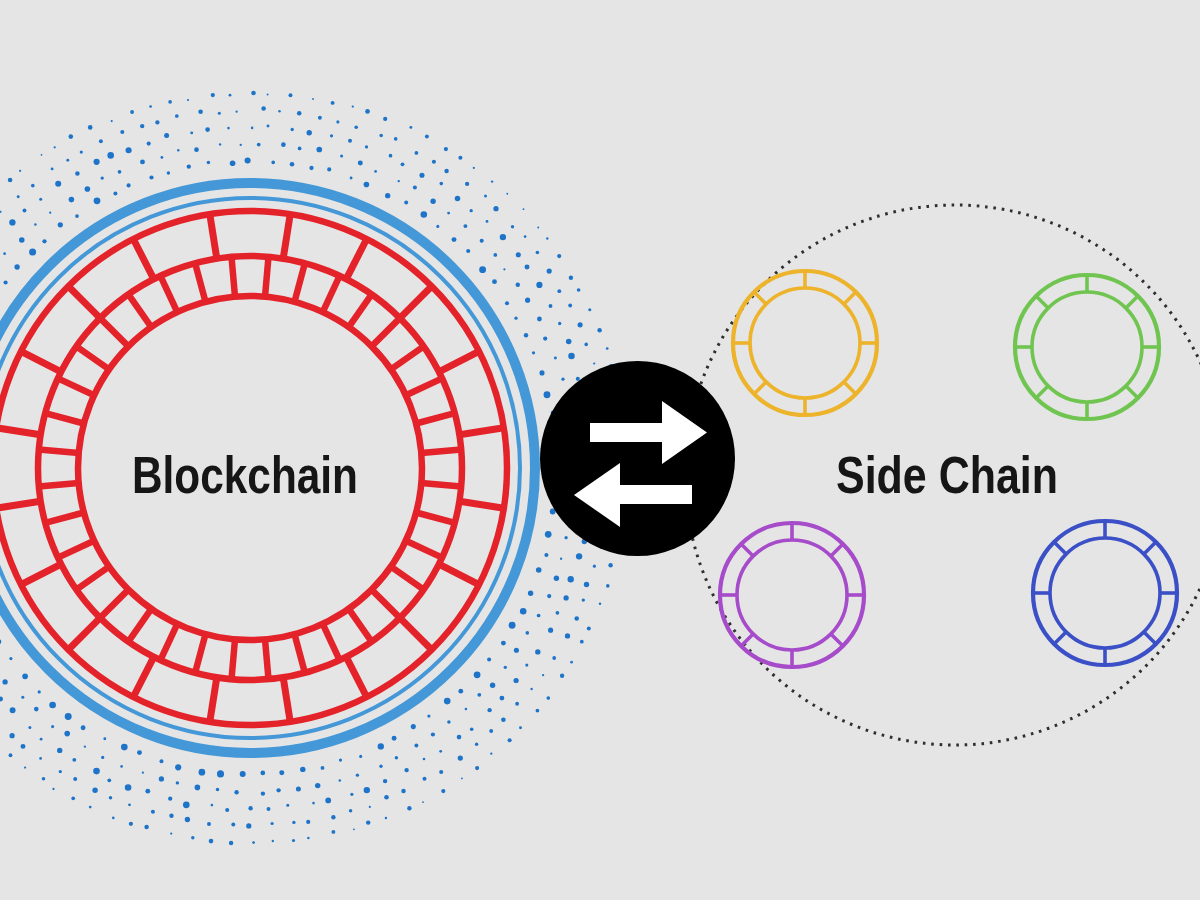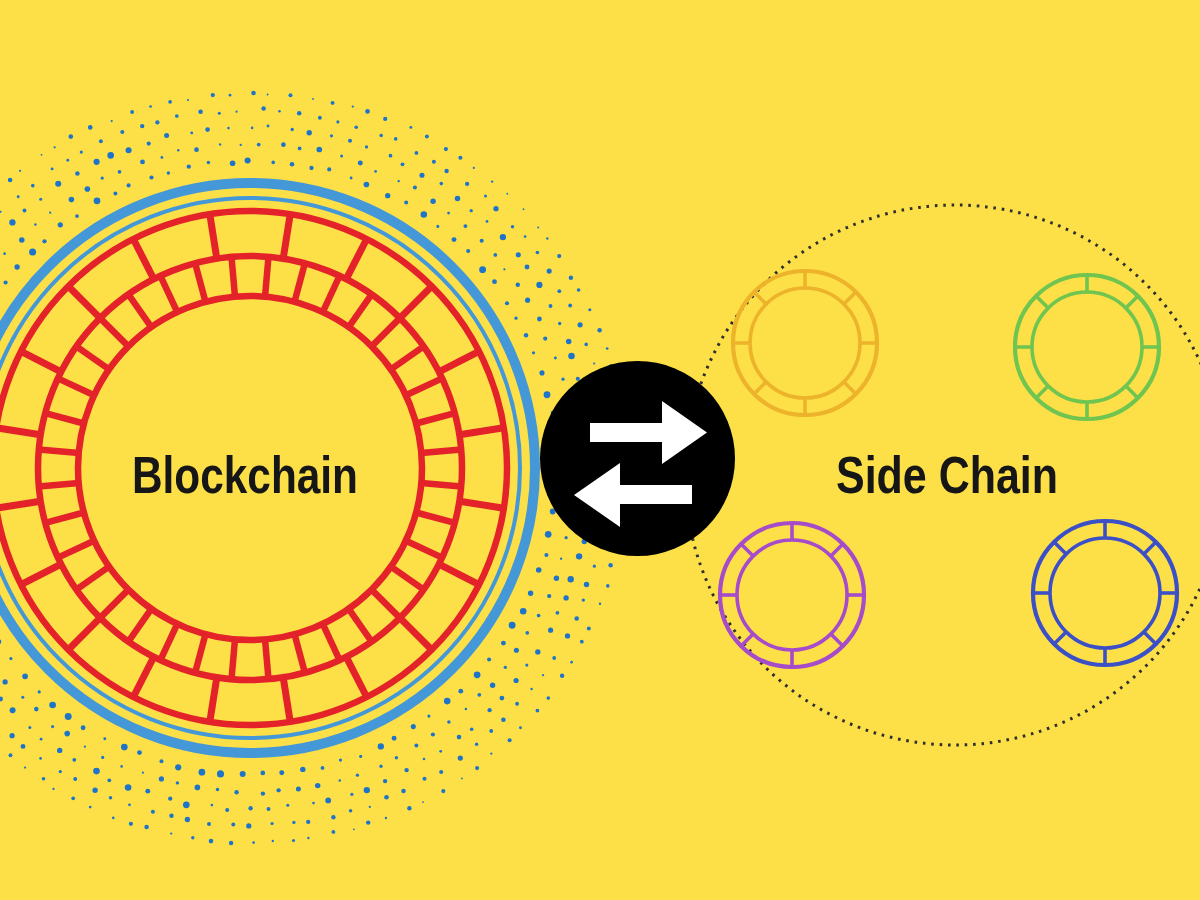--- a/index.html
+++ b/index.html
@@ -8,21 +8,21 @@
     width: 1200px;
     height: 900px;
     background: #ffffff;
     overflow: hidden;
     font-family: "Liberation Sans", sans-serif;
   }
   .stage {
     position: relative;
     width: 1200px;
     height: 900px;
-    background: #fde047;
+    background: #e5e5e5;
   }
   svg { display: block; width: 1200px; height: 900px; }
   text.diagram-label {
     font-family: "Liberation Sans", sans-serif;
     font-weight: 700;
   }
 </style>
 </head>
 <body>
 

